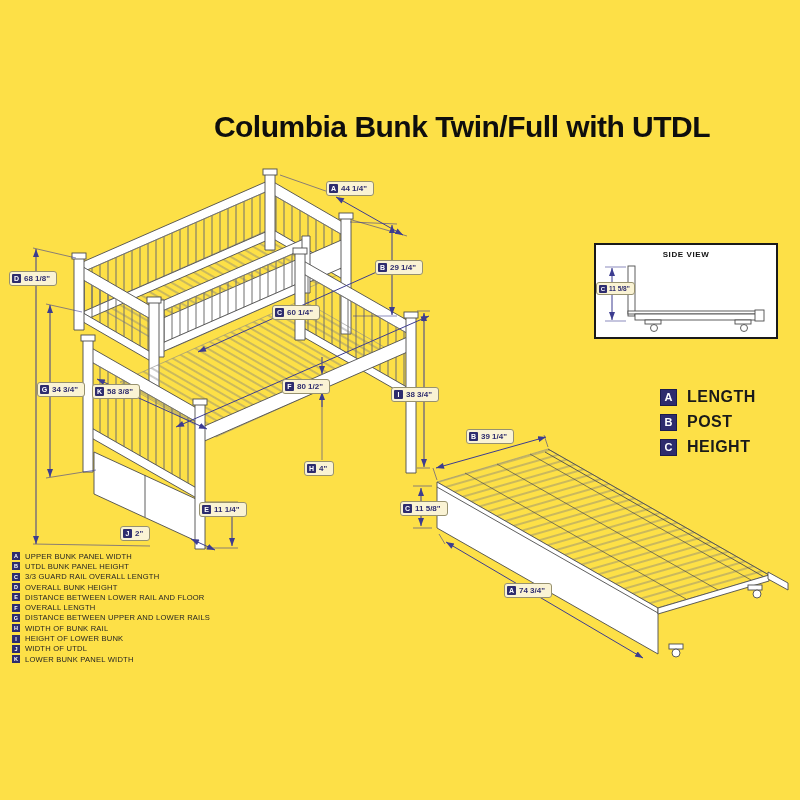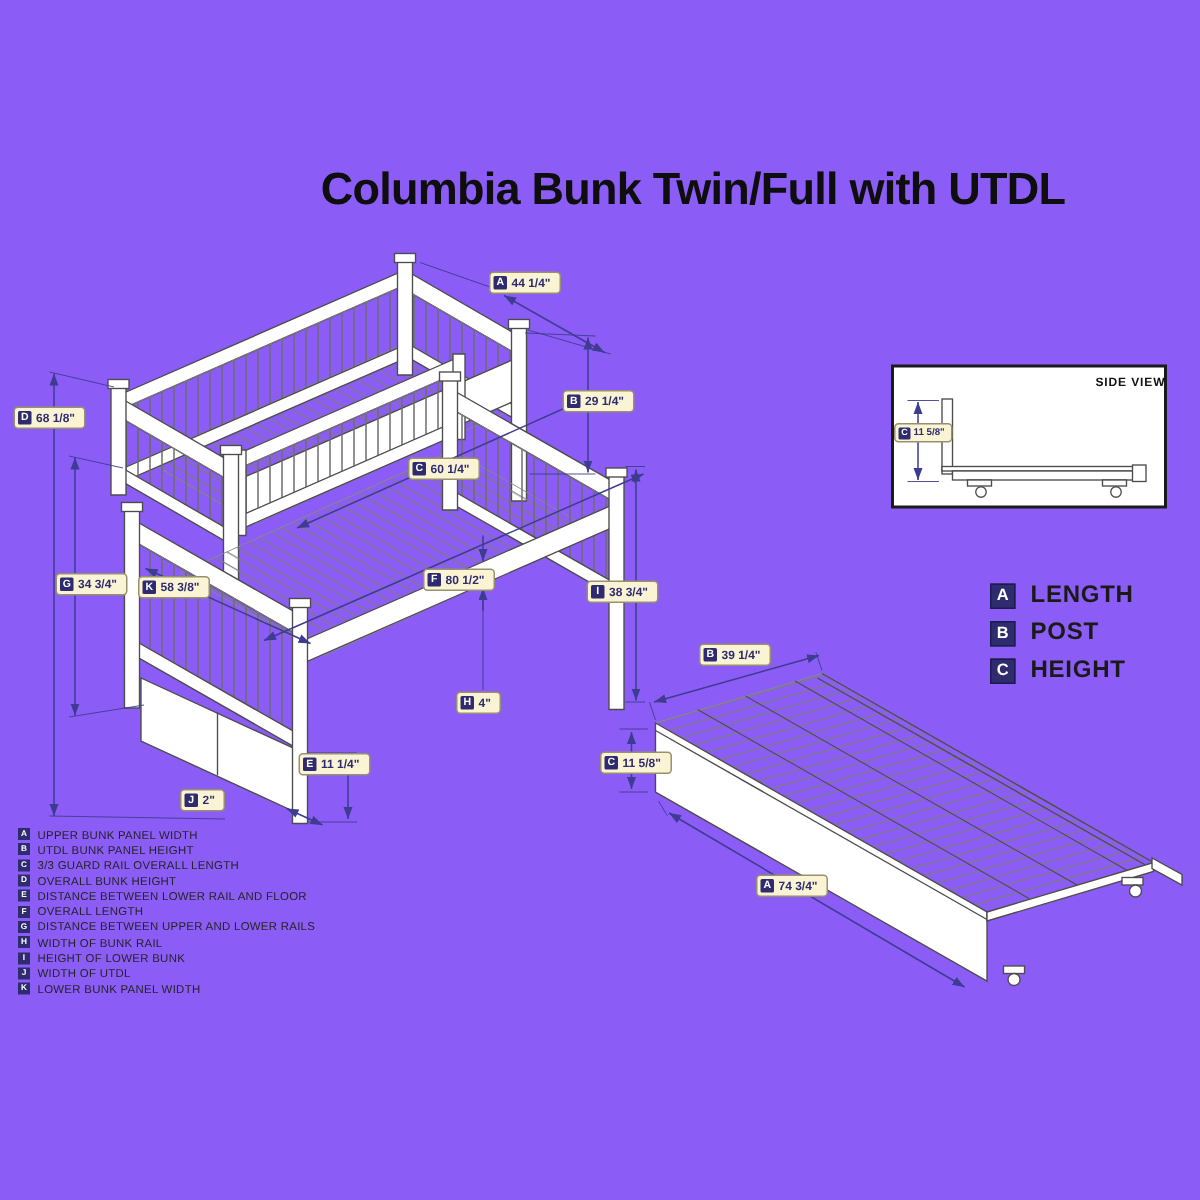--- a/index.html
+++ b/index.html
@@ -1,31 +1,31 @@
 <!DOCTYPE html>
 <html><head>
 <meta charset="utf-8">
 <style>
   html,body{margin:0;padding:0;background:#fff;}
-  .page{position:relative;width:800px;height:800px;background:#8b5cf6;overflow:hidden;
+  .page{position:relative;width:800px;height:800px;background:#fde047;overflow:hidden;
         font-family:"Liberation Sans",sans-serif;}
   .page-title{position:absolute;left:120px;top:110px;width:684px;text-align:center;
         font-size:30px;font-weight:bold;color:#0e0e0e;letter-spacing:-0.5px;}
   svg.art{position:absolute;left:0;top:0;}
 
   
   .dim-label{position:absolute;display:flex;align-items:center;gap:3px;height:13px;
         background:#faf3d4;border:1px solid #97916f;border-radius:3px;padding:0 6px 0 2px;
         font-size:8px;font-weight:bold;color:#2e2c6e;white-space:nowrap;z-index:5;}
   .dim-label .sq{display:flex;align-items:center;justify-content:center;width:9px;height:9px;
         background:#2e2c6e;color:#fff;font-size:7px;font-weight:bold;border-radius:1px;}
   .dim-label.sm{height:11px;font-size:6.5px;padding:0 4px 0 2px;gap:2px;}
   .dim-label.sm .sq{width:8px;height:8px;font-size:6px;}
 
-  .sideview-title{position:absolute;left:595px;top:250px;width:182px;text-align:right;
+  .sideview-title{position:absolute;left:595px;top:250px;width:182px;text-align:center;
         font-size:8px;font-weight:bold;color:#111;letter-spacing:0.6px;}
 
   .abc-legend{position:absolute;left:660px;top:388px;}
   .abc-row{display:flex;align-items:center;gap:10px;margin-bottom:7px;}
   .abc-sq{display:flex;align-items:center;justify-content:center;width:15px;height:15px;
         background:#2e2c6e;color:#fff;font-size:11px;font-weight:bold;border:1px solid #1b1b4f;}
   .abc-label{font-size:16px;font-weight:bold;color:#1a1a1a;letter-spacing:0.5px;}
 
   .key-list{position:absolute;left:12px;top:551px;}
   .key-row{display:flex;align-items:center;gap:5px;height:10.3px;}

